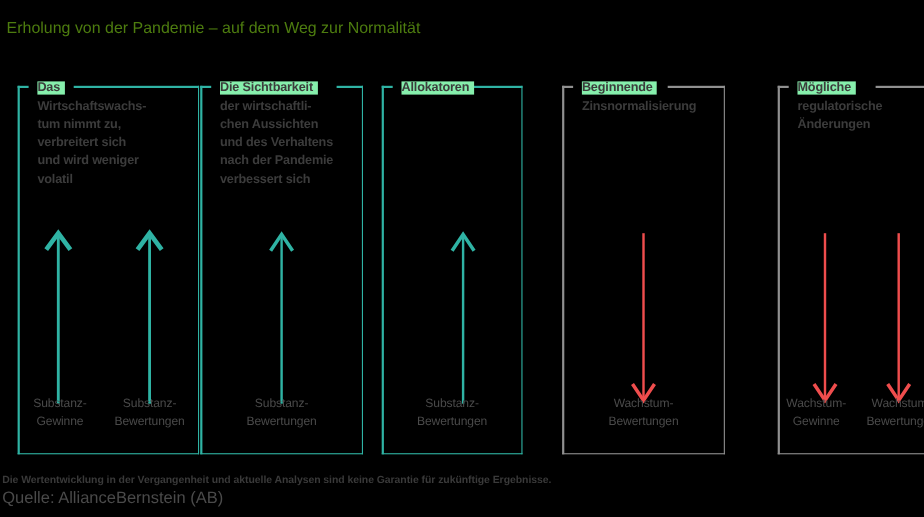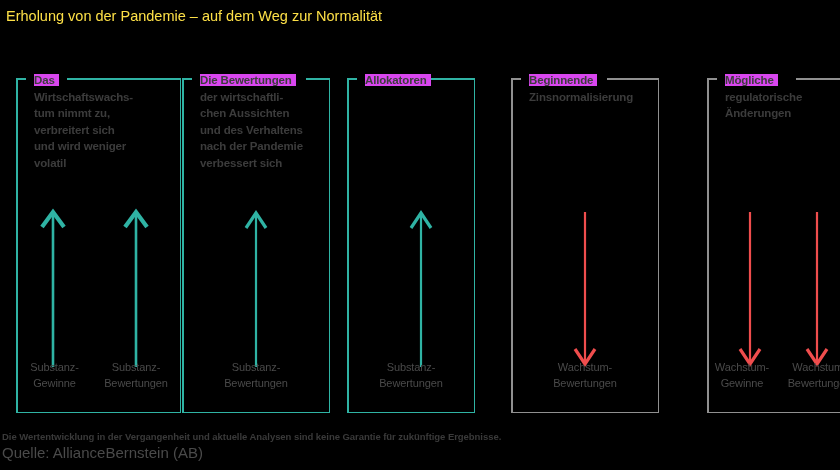--- a/index.html
+++ b/index.html
@@ -23,23 +23,23 @@
     font-size: 17px;
     font-weight: bold;
     color: #2f2f2f;
     letter-spacing: -0.1px;
     line-height: 22px;
     white-space: nowrap;
   }
   #chart-subtitle {
     font-size: 14.5px;
     font-weight: normal;
-    color: #fde047;
+    color: #4d7c0f;
     line-height: 20px;
-    margin-top: 2px;
+    margin-top: 12px;
     white-space: nowrap;
   }
 
   
   #panels {
     position: absolute;
     left: 0;
     top: 72px;
     width: 840px;
     height: 341px;
@@ -71,21 +71,21 @@
     left: 18px;
     top: 0;
     right: 8px;
     font-size: 11.5px;
     font-weight: bold;
     color: #3c3c3c;
     line-height: 16.5px;
     letter-spacing: -0.15px;
   }
   .panel-heading .first-word {
-    background: #d946ef;
+    background: #86efac;
     padding-right: 4px;
   }
 
   
   .arrow {
     position: absolute;
     width: 30px;
   }
   .arrow svg { display: block; overflow: visible; }
 
@@ -170,21 +170,21 @@
     </div>
   </div>
 
   <div class="panel teal" style="left:182px; width:148px;">
     <div class="frame-left"></div>
     <div class="frame-right"></div>
     <div class="frame-bottom"></div>
     <div class="frame-top-stub"></div>
     <div class="frame-top-rest" style="width:24px;"></div>
     <div class="panel-heading">
-      <span class="first-word">Die Bewertungen</span><br>
+      <span class="first-word">Die Sichtbarkeit</span><br>
       <span style="white-space:pre-line">der wirtschaftli-
 chen Aussichten
 und des Verhaltens
 nach der Pandemie
 verbessert sich</span>
     </div>
     <div class="arrow" style="left:59px; top:138px; height:157px;">
       <svg width="30" height="157" viewBox="0 0 30 157" aria-hidden="true">
         <line x1="15" y1="157" x2="15" y2="4" stroke="#2fb3a4" stroke-width="2.2"></line>
         <polyline points="5,18 15,3 25,18" fill="none" stroke="#2fb3a4" stroke-width="3.2" stroke-linecap="butt"></polyline>

